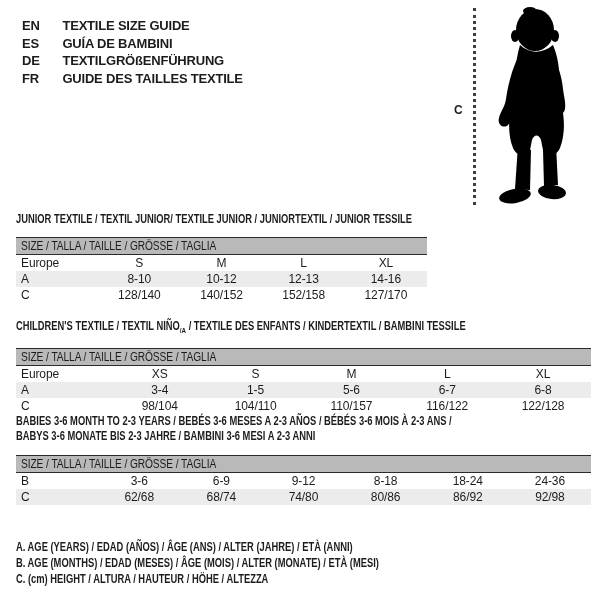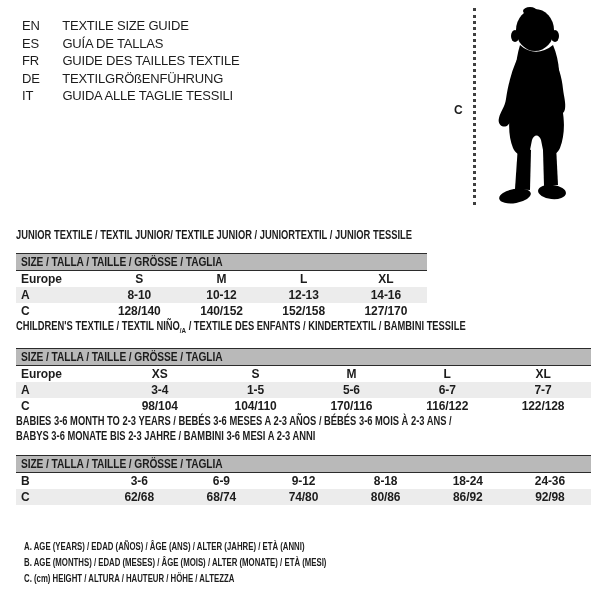--- a/index.html
+++ b/index.html
@@ -3,79 +3,75 @@
 <meta charset="utf-8">
 <style>
   html,body{margin:0;padding:0;}
   body{background:#fff;}
   .page{
     position:relative;width:600px;height:600px;background:#fff;overflow:hidden;
     font-family:"Liberation Sans","DejaVu Sans",sans-serif;color:var(--text,#1c1c1c);
   }
   
   .lang-list{position:absolute;left:22px;top:17px;list-style:none;margin:0;padding:0;
-    font-weight:400;font-size:13px;line-height:17.6px;letter-spacing:-0.2px;}
+    font-weight:700;font-size:13px;line-height:17.6px;letter-spacing:-0.2px;}
   .lang-list li{white-space:nowrap;}
   .lang-list .code{display:inline-block;width:37px;}
   
   .figure{position:absolute;left:452px;top:5px;width:145px;height:206px;}
   .measure-line{position:absolute;left:21px;top:3px;height:197px;border-left:3px dotted #3f3f3f;}
   .measure-label{position:absolute;left:2px;top:98px;font-weight:700;font-size:12px;}
   .figure svg{position:absolute;left:30px;top:0;}
   
   .block{position:absolute;left:16px;}
-  .block-junior{top:228px;width:411px;}
+  .block-junior{top:212px;width:411px;}
   .block-children{top:319px;width:575px;}
   .block-babies{top:414px;width:575px;}
   .tbl-title{margin:0;font-weight:700;font-size:12px;line-height:15px;white-space:nowrap;
     transform:scaleX(0.78);transform-origin:0 50%;}
   .tbl-title .sub{font-size:8px;vertical-align:-3px;}
   .block-junior .size-table{margin-top:10px;}
   .block-children .size-table{margin-top:10px;}
   .block-babies .size-table{margin-top:11px;}
   
   .size-table{border-collapse:collapse;width:100%;table-layout:fixed;}
-  .size-table td{font-size:12px;height:16px;padding:0;text-align:center;font-weight:700;
+  .size-table td{font-size:12px;height:16px;padding:0;text-align:center;font-weight:400;
     white-space:nowrap;letter-spacing:-0.1px;}
   .size-table td.lab{text-align:left;padding-left:5px;width:54px;}
   .size-table td.bar{background:var(--size-bar,#b9b9b9);
     border-top:1px solid var(--rule,#2b2b2b);border-bottom:1px solid var(--rule,#2b2b2b);
     text-align:left;padding-left:5px;height:16px;}
   .cond{display:inline-block;transform:scaleX(0.85);transform-origin:0 50%;white-space:nowrap;}
   tr.shaded td{background:var(--shaded-row,#ececec);}
   
-  .footnotes{position:absolute;left:24px;top:539px;font-weight:700;font-size:10px;
+  .footnotes{position:absolute;left:16px;top:539px;font-weight:700;font-size:12px;
     line-height:16px;}
   .footnotes div{white-space:nowrap;transform:scaleX(0.78);transform-origin:0 50%;}
 </style>
 </head>
 <body>
 
 <div class="page">
 
   <ul class="lang-list">
     <li>
       <span class="code">EN</span>
       <span>TEXTILE SIZE GUIDE</span>
     </li>
     <li>
       <span class="code">ES</span>
-      <span>GUÍA DE TALLAS</span>
+      <span>GUÍA DE BAMBINI</span>
+    </li>
+    <li>
+      <span class="code">DE</span>
+      <span>TEXTILGRÖßENFÜHRUNG</span>
     </li>
     <li>
       <span class="code">FR</span>
       <span>GUIDE DES TAILLES TEXTILE</span>
-    </li>
-    <li>
-      <span class="code">DE</span>
-      <span>TEXTILGRÖßENFÜHRUNG</span>
-    </li>
-    <li>
-      <span class="code">IT</span>
-      <span>GUIDA ALLE TAGLIE TESSILI</span>
     </li>
   </ul>
 
   <div class="figure">
     <span class="measure-label">C</span>
     <span class="measure-line"></span>
     <svg width="110" height="205" viewBox="0 0 110 205" aria-hidden="true">
       <g fill="#000">
         <ellipse cx="53" cy="25" rx="19" ry="21"></ellipse>
         <ellipse cx="48" cy="6" rx="7" ry="4"></ellipse>
@@ -143,27 +139,27 @@
           <td>M</td>
           <td>L</td>
           <td>XL</td>
         </tr>
         <tr class="shaded">
           <td class="lab">A</td>
           <td>3-4</td>
           <td>1-5</td>
           <td>5-6</td>
           <td>6-7</td>
-          <td>7-7</td>
+          <td>6-8</td>
         </tr>
         <tr>
           <td class="lab">C</td>
           <td>98/104</td>
           <td>104/110</td>
-          <td>170/116</td>
+          <td>110/157</td>
           <td>116/122</td>
           <td>122/128</td>
         </tr>
       </tbody>
     </table>
   </section>
 
   <section class="block block-babies">
     <h2 class="tbl-title">BABIES 3-6 MONTH TO 2-3 YEARS / BEBÉS 3-6 MESES A 2-3 AÑOS / BÉBÉS 3-6 MOIS À 2-3 ANS /</h2>
     <h2 class="tbl-title">BABYS 3-6 MONATE BIS 2-3 JAHRE / BAMBINI 3-6 MESI A 2-3 ANNI</h2>

